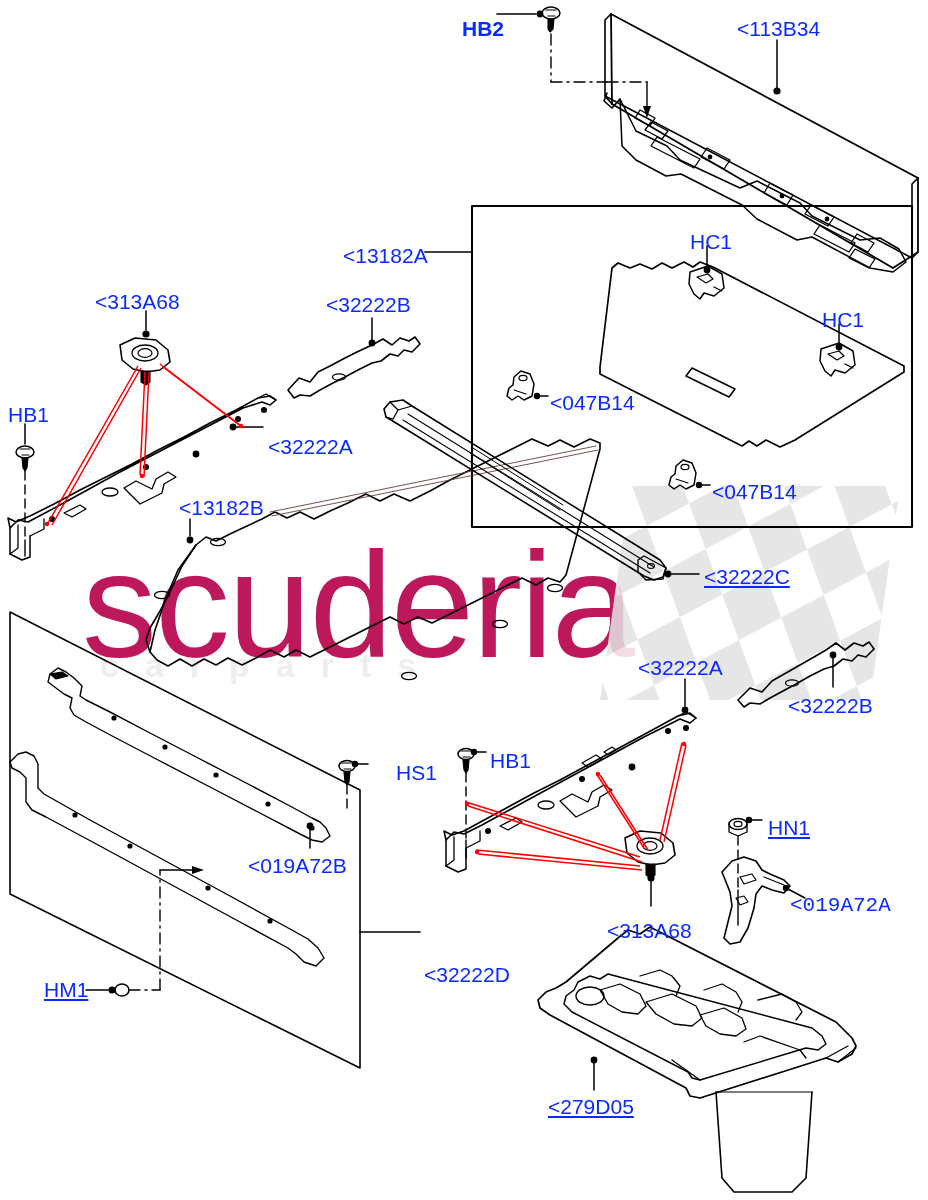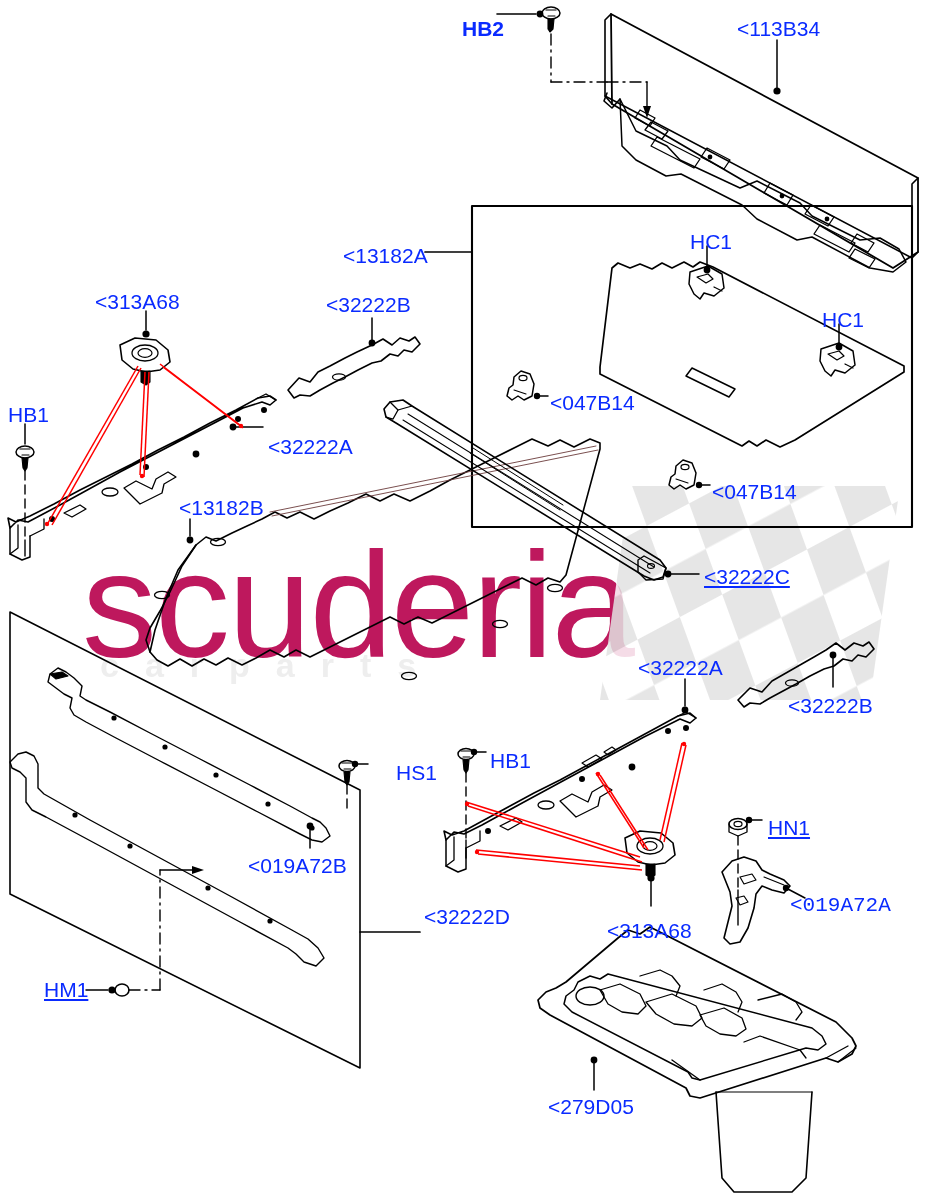--- a/index.html
+++ b/index.html
@@ -520,17 +520,17 @@
   <div class="lbl" style="left:155px; top:497px;margin-left:24px;">&lt;13182B</div>
   <div class="lbl" style="left:704px; top:566px;text-decoration:underline;">&lt;32222C</div>
   <div class="lbl" style="left:638px; top:657px;">&lt;32222A</div>
   <div class="lbl" style="left:788px; top:695px;">&lt;32222B</div>
   <div class="lbl" style="left:372px; top:762px;margin-left:24px;">HS1</div>
   <div class="lbl" style="left:490px; top:750px;">HB1</div>
   <div class="lbl" style="left:768px; top:817px;text-decoration:underline;">HN1</div>
   <div class="lbl" style="left:248px; top:855px;">&lt;019A72B</div>
   <div class="lbl" style="left:790px; top:895px;font-family:Liberation Mono, monospace;">&lt;019A72A</div>
   <div class="lbl" style="left:607px; top:920px;">&lt;313A68</div>
-  <div class="lbl" style="left:424px; top:906px;">&lt;32222D</div>
+  <div class="lbl" style="left:424px; top:964px;">&lt;32222D</div>
   <div class="lbl" style="left:44px;  top:979px;text-decoration:underline;">HM1</div>
-  <div class="lbl" style="left:548px; top:1096px;">&lt;279D05</div>
+  <div class="lbl" style="left:548px; top:1096px;text-decoration:underline;">&lt;279D05</div>
 
 </div>
 
 </body></html>

